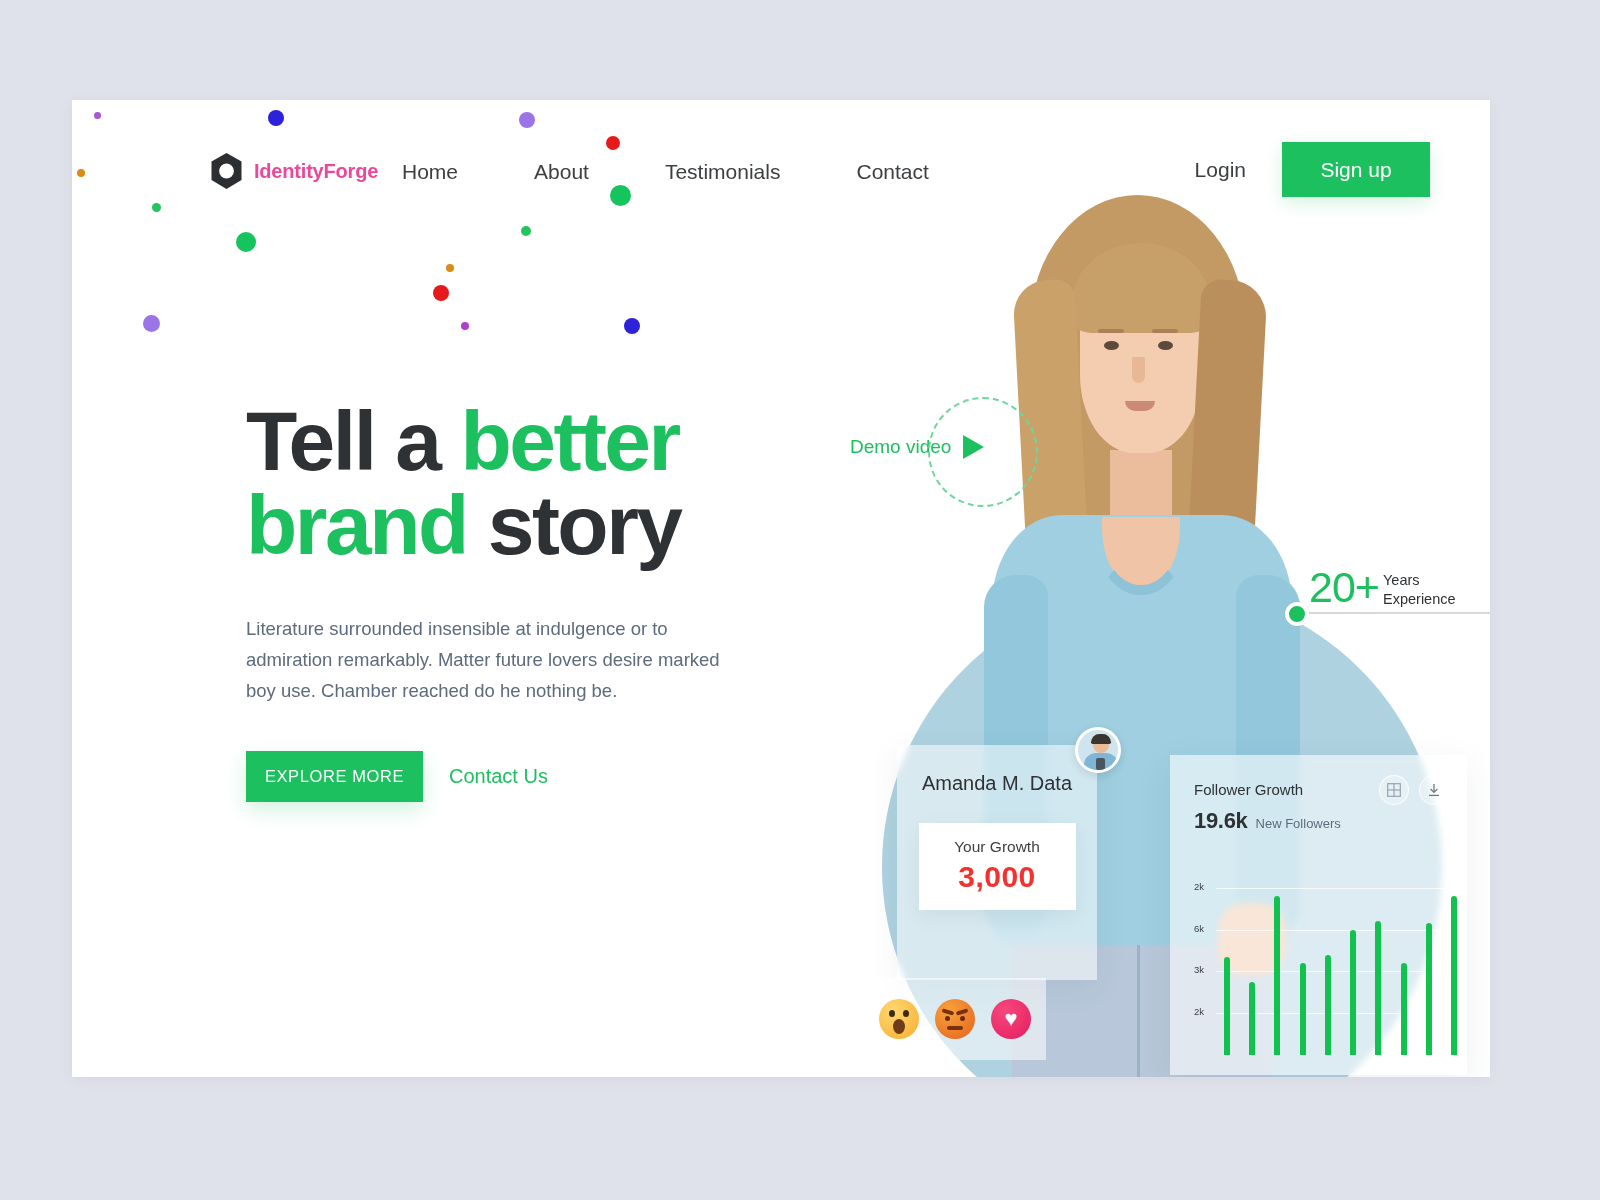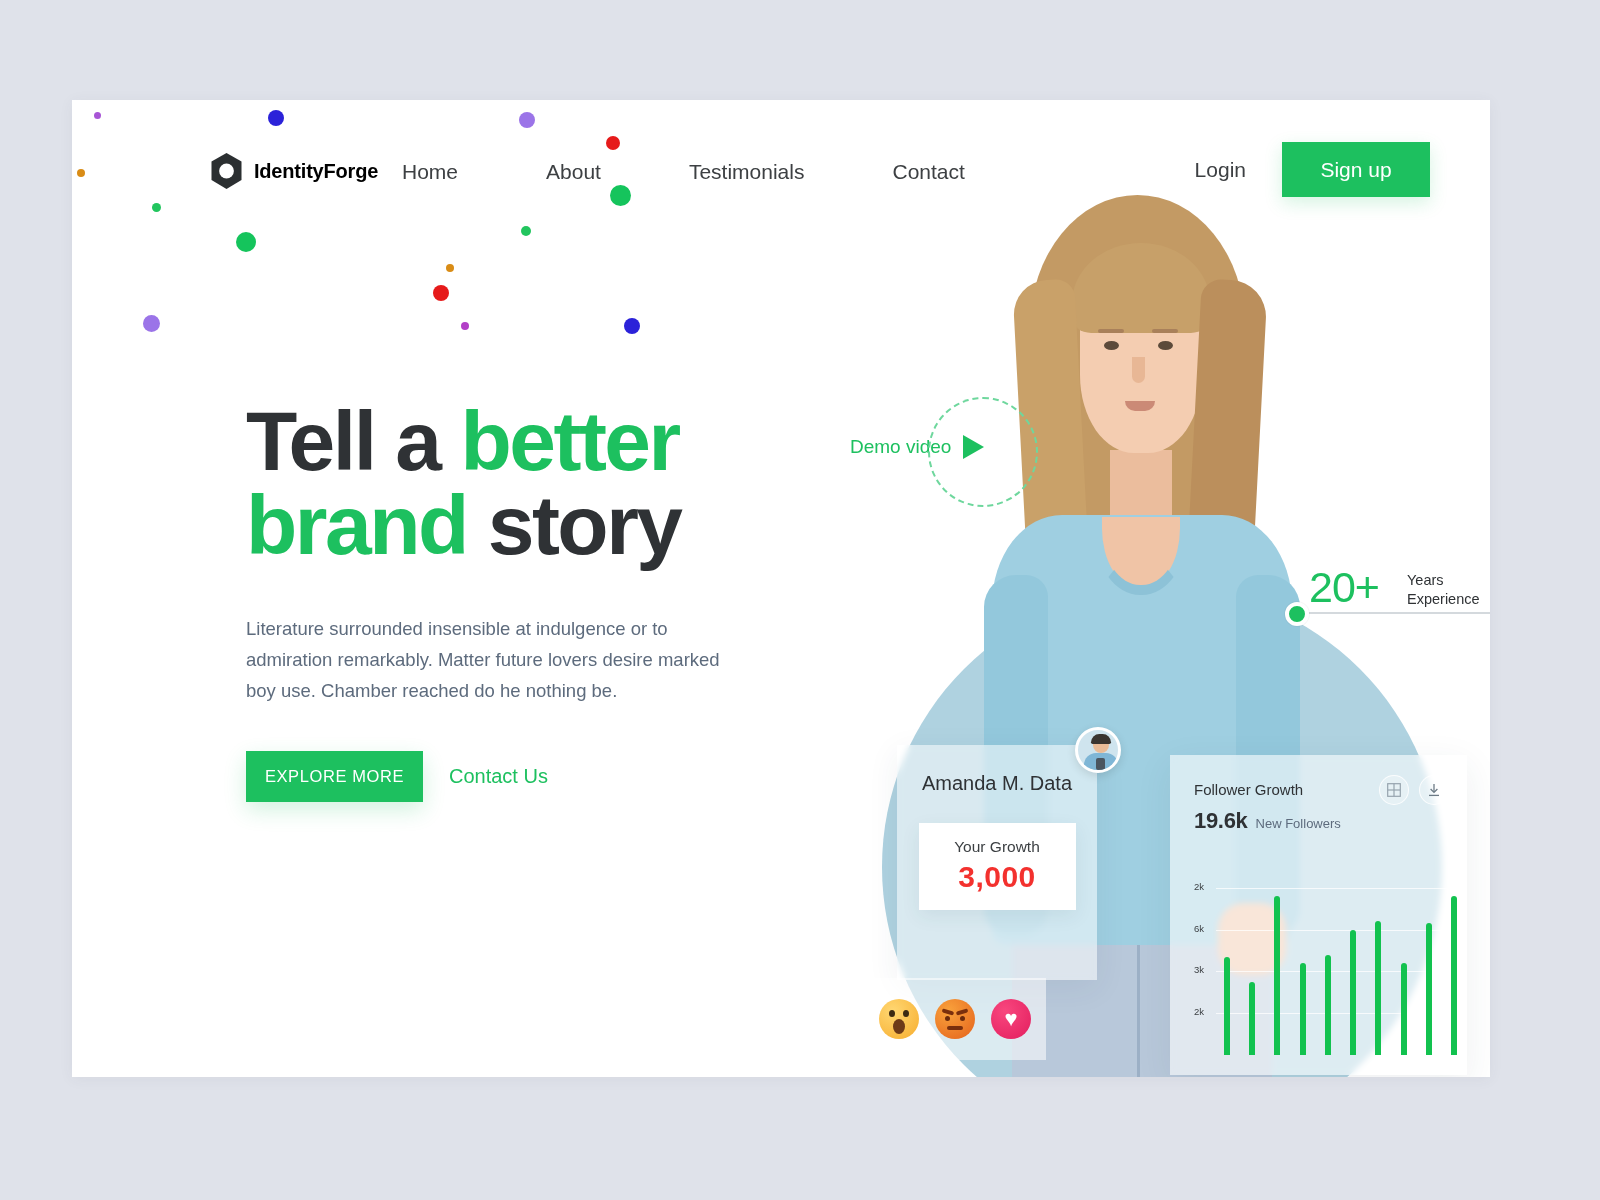--- a/index.html
+++ b/index.html
@@ -49,32 +49,32 @@
     left: 138px;
     top: 53px;
     display: flex;
     align-items: center;
     gap: 11px;
   }
   .brand-mark { width: 33px; height: 36px; display: block; }
   .brand-name {
     font-size: 20px;
     font-weight: bold;
-    color: #000000;
+    color: #ec4899;
     letter-spacing: -0.2px;
     white-space: nowrap;
   }
 
   .nav-links {
     position: absolute;
     left: 330px;
     top: 60px;
     display: flex;
     align-items: center;
-    gap: 16px;
+    gap: 4px;
   }
   .nav-link {
     font-size: 21px;
     color: #3d4043;
     white-space: nowrap;
     padding: 0 36px;
     cursor: pointer;
   }
   .nav-link:first-child { padding-left: 0; }
 
@@ -319,21 +319,21 @@
   .years-num {
     position: absolute;
     left: 82px; top: 8px;
     font-size: 43px;
     color: #1dc05f;
     font-weight: 500;
     letter-spacing: -1px;
   }
   .years-text {
     position: absolute;
-    left: 180px; top: 16px;
+    left: 156px; top: 16px;
     font-size: 14.5px;
     line-height: 1.28;
     color: #2f3235;
     width: 86px;
   }
 
   
   .amanda-card {
     position: absolute;
     left: 825px;

